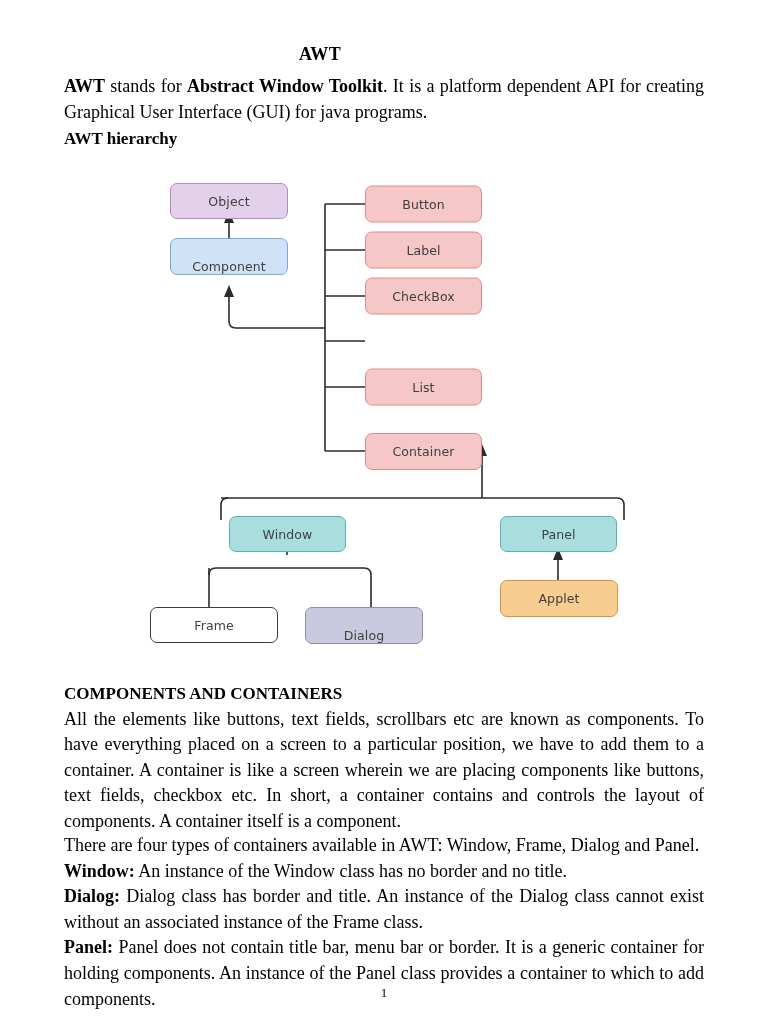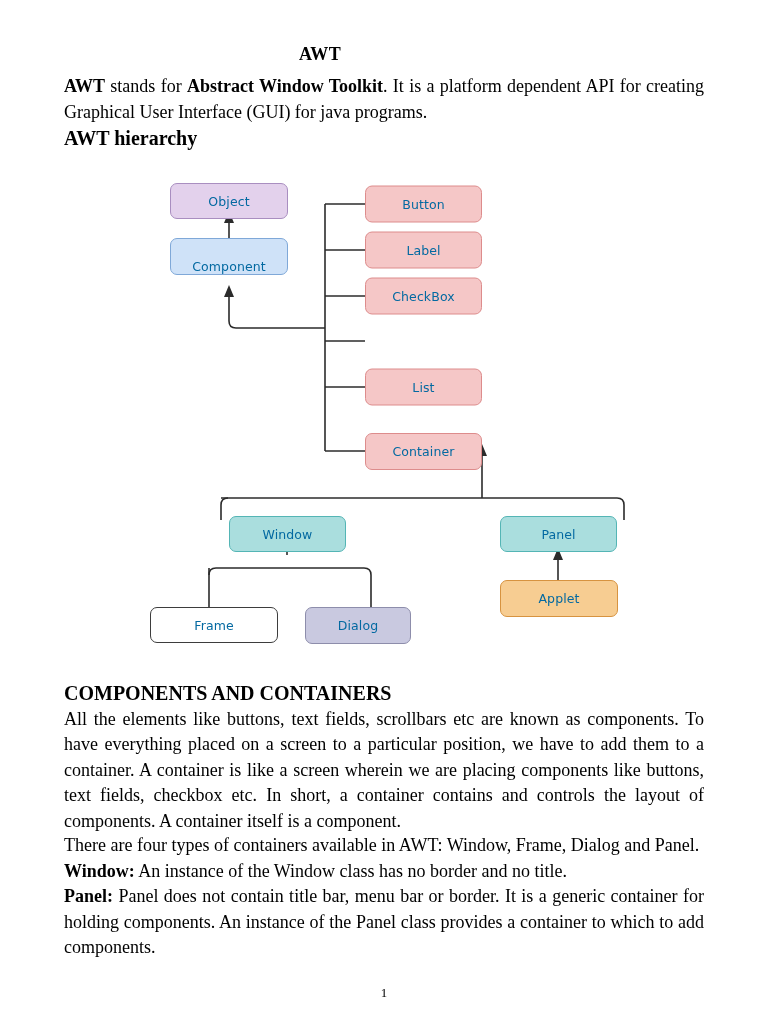--- a/index.html
+++ b/index.html
@@ -44,21 +44,21 @@
   p.para {
     font-size: 18px;
     line-height: 25.6px;
     text-align: justify;
     margin: 0;
     text-justify: inter-word;
   }
   p.para.nojust { text-align: left; }
   .b { font-weight: bold; }
   h2.section-head {
-    font-size: 20px;
+    font-size: 17px;
     font-weight: bold;
     margin: 0;
     line-height: 25.6px;
   }
   .page-num {
     position: absolute;
     top: 985px;
     left: 0;
     width: 768px;
     text-align: center;
@@ -89,21 +89,21 @@
   .diagram svg { display: block; }
   .node {
     position: absolute;
     box-sizing: border-box;
     border-radius: 7px;
     display: flex;
     align-items: center;
     justify-content: center;
     font-family: "DejaVu Sans", "Liberation Sans", sans-serif;
     font-size: 12.5px;
-    color: #0369a1;
+    color: #404040;
     border: 1px solid #999;
     background: #fff;
     letter-spacing: 0.1px;
   }
   .n-object    { background:#e3d1ec; border-color:#a98ec0; }
   .n-component { background:#cfe2f8; border-color:#7fa8d8;align-items:flex-end; }
   .n-pink      { background:#f5c7c7; border-color:#dd8c8c; }
   .n-teal      { background:#aadede; border-color:#54b5b5;text-align:center; }
   .n-frame     { background:#ffffff; border-color:#3d3d3d; }
   .n-dialog    { background:#c9c9e0; border-color:#8d8dab; }
@@ -204,38 +204,39 @@
       </div>
 
       <div class="node n-teal" style="left:436px; top:351px; width:117px; height:36px;">
         <span>Panel</span>
       </div>
 
       <div class="node n-frame" style="left:86px;  top:442px; width:128px; height:36px;">
         <span>Frame</span>
       </div>
 
-      <div class="node n-dialog" style="left:241px; top:442px; width:106px; height:37px;">
+      <div class="node n-dialog" style="left:241px; top:442px; width:118px; height:37px;align-items:flex-end;">
         <span>Dialog</span>
       </div>
 
       <div class="node n-applet" style="left:436px; top:415px; width:118px; height:37px;">
         <span>Applet</span>
       </div>
 
     </div>
 
     <div class="body-1">
       <h2 class="section-head">COMPONENTS AND CONTAINERS</h2>
       <p class="para">All the elements like buttons, text fields, scrollbars etc are known as components. To have everything placed on a screen to a particular position, we have to add them to a container. A container is like a screen wherein we are placing components like buttons, text fields, checkbox etc. In short, a container contains and controls the layout of components. A container itself is a component.</p>
     </div>
 
     <div class="body-2">
       <p class="para nojust">There are four types of containers available in AWT: Window, Frame, Dialog and Panel.</p>
       <p class="para"><span class="b">Window:</span><span> An instance of the Window class has no border and no title.</span></p>
+      <p class="para"><span class="b">Dialog:</span><span> Dialog class has border and title. An instance of the Dialog class cannot exist without an associated instance of the Frame class.</span></p>
       <p class="para"><span class="b">Panel:</span><span> Panel does not contain title bar, menu bar or border. It is a generic container for holding components. An instance of the Panel class provides a container to which to add components.</span></p>
     </div>
 
   </div>
 
   <div class="page-num">1</div>
 
 </div>
 
 </body></html>

